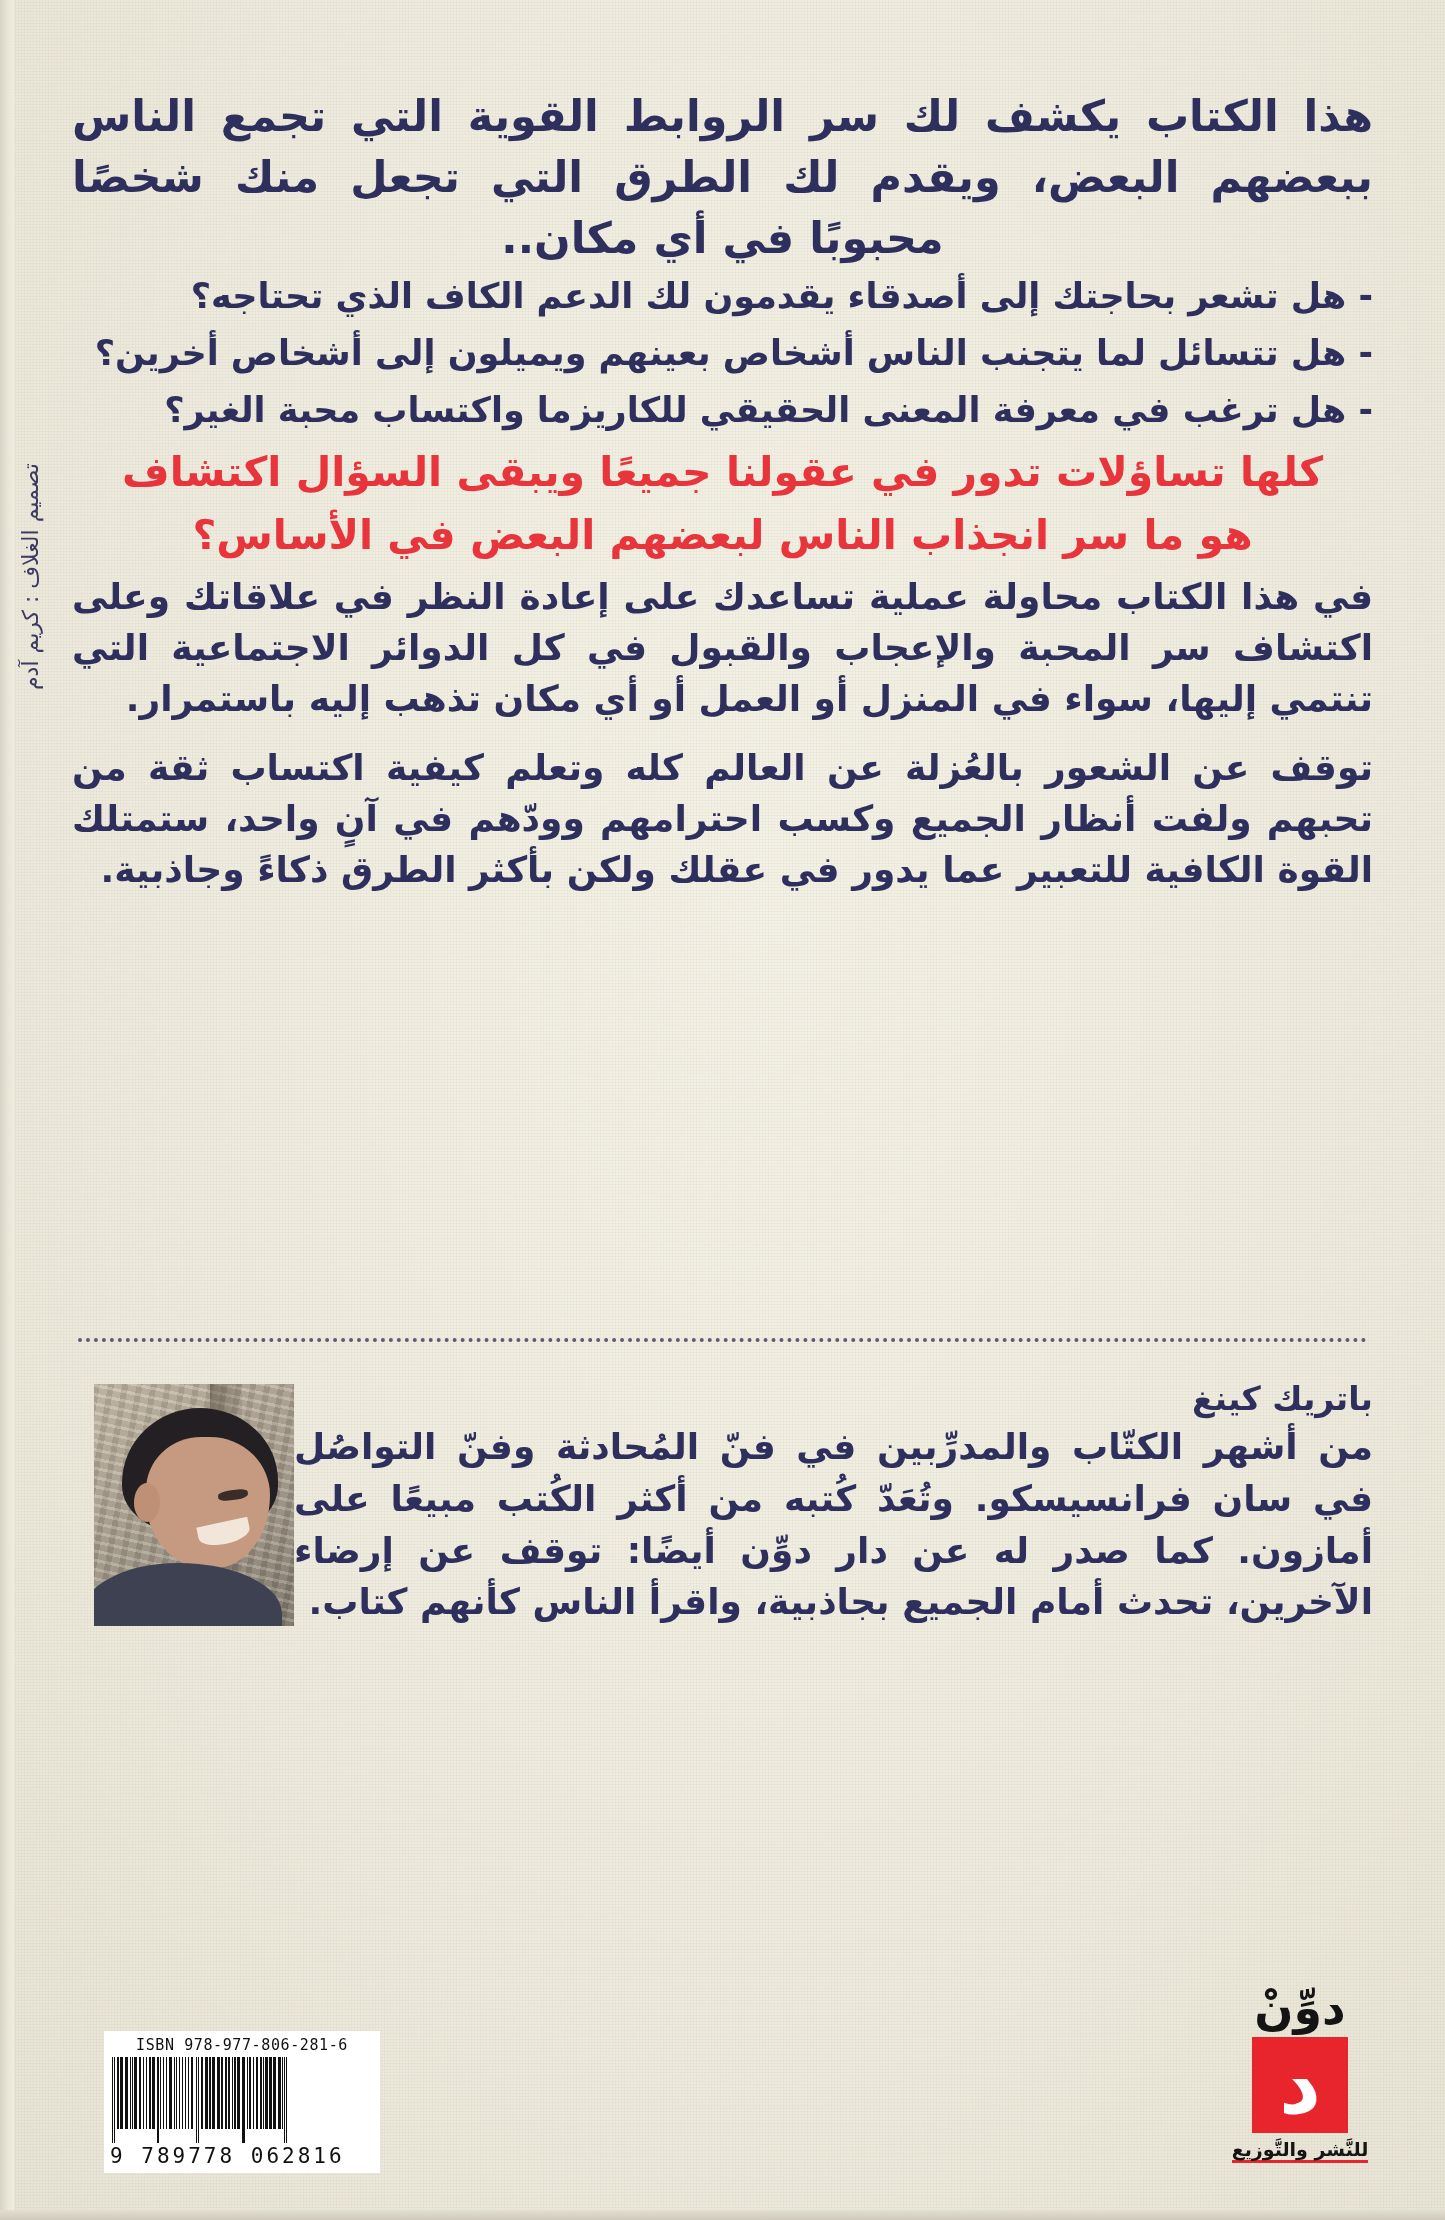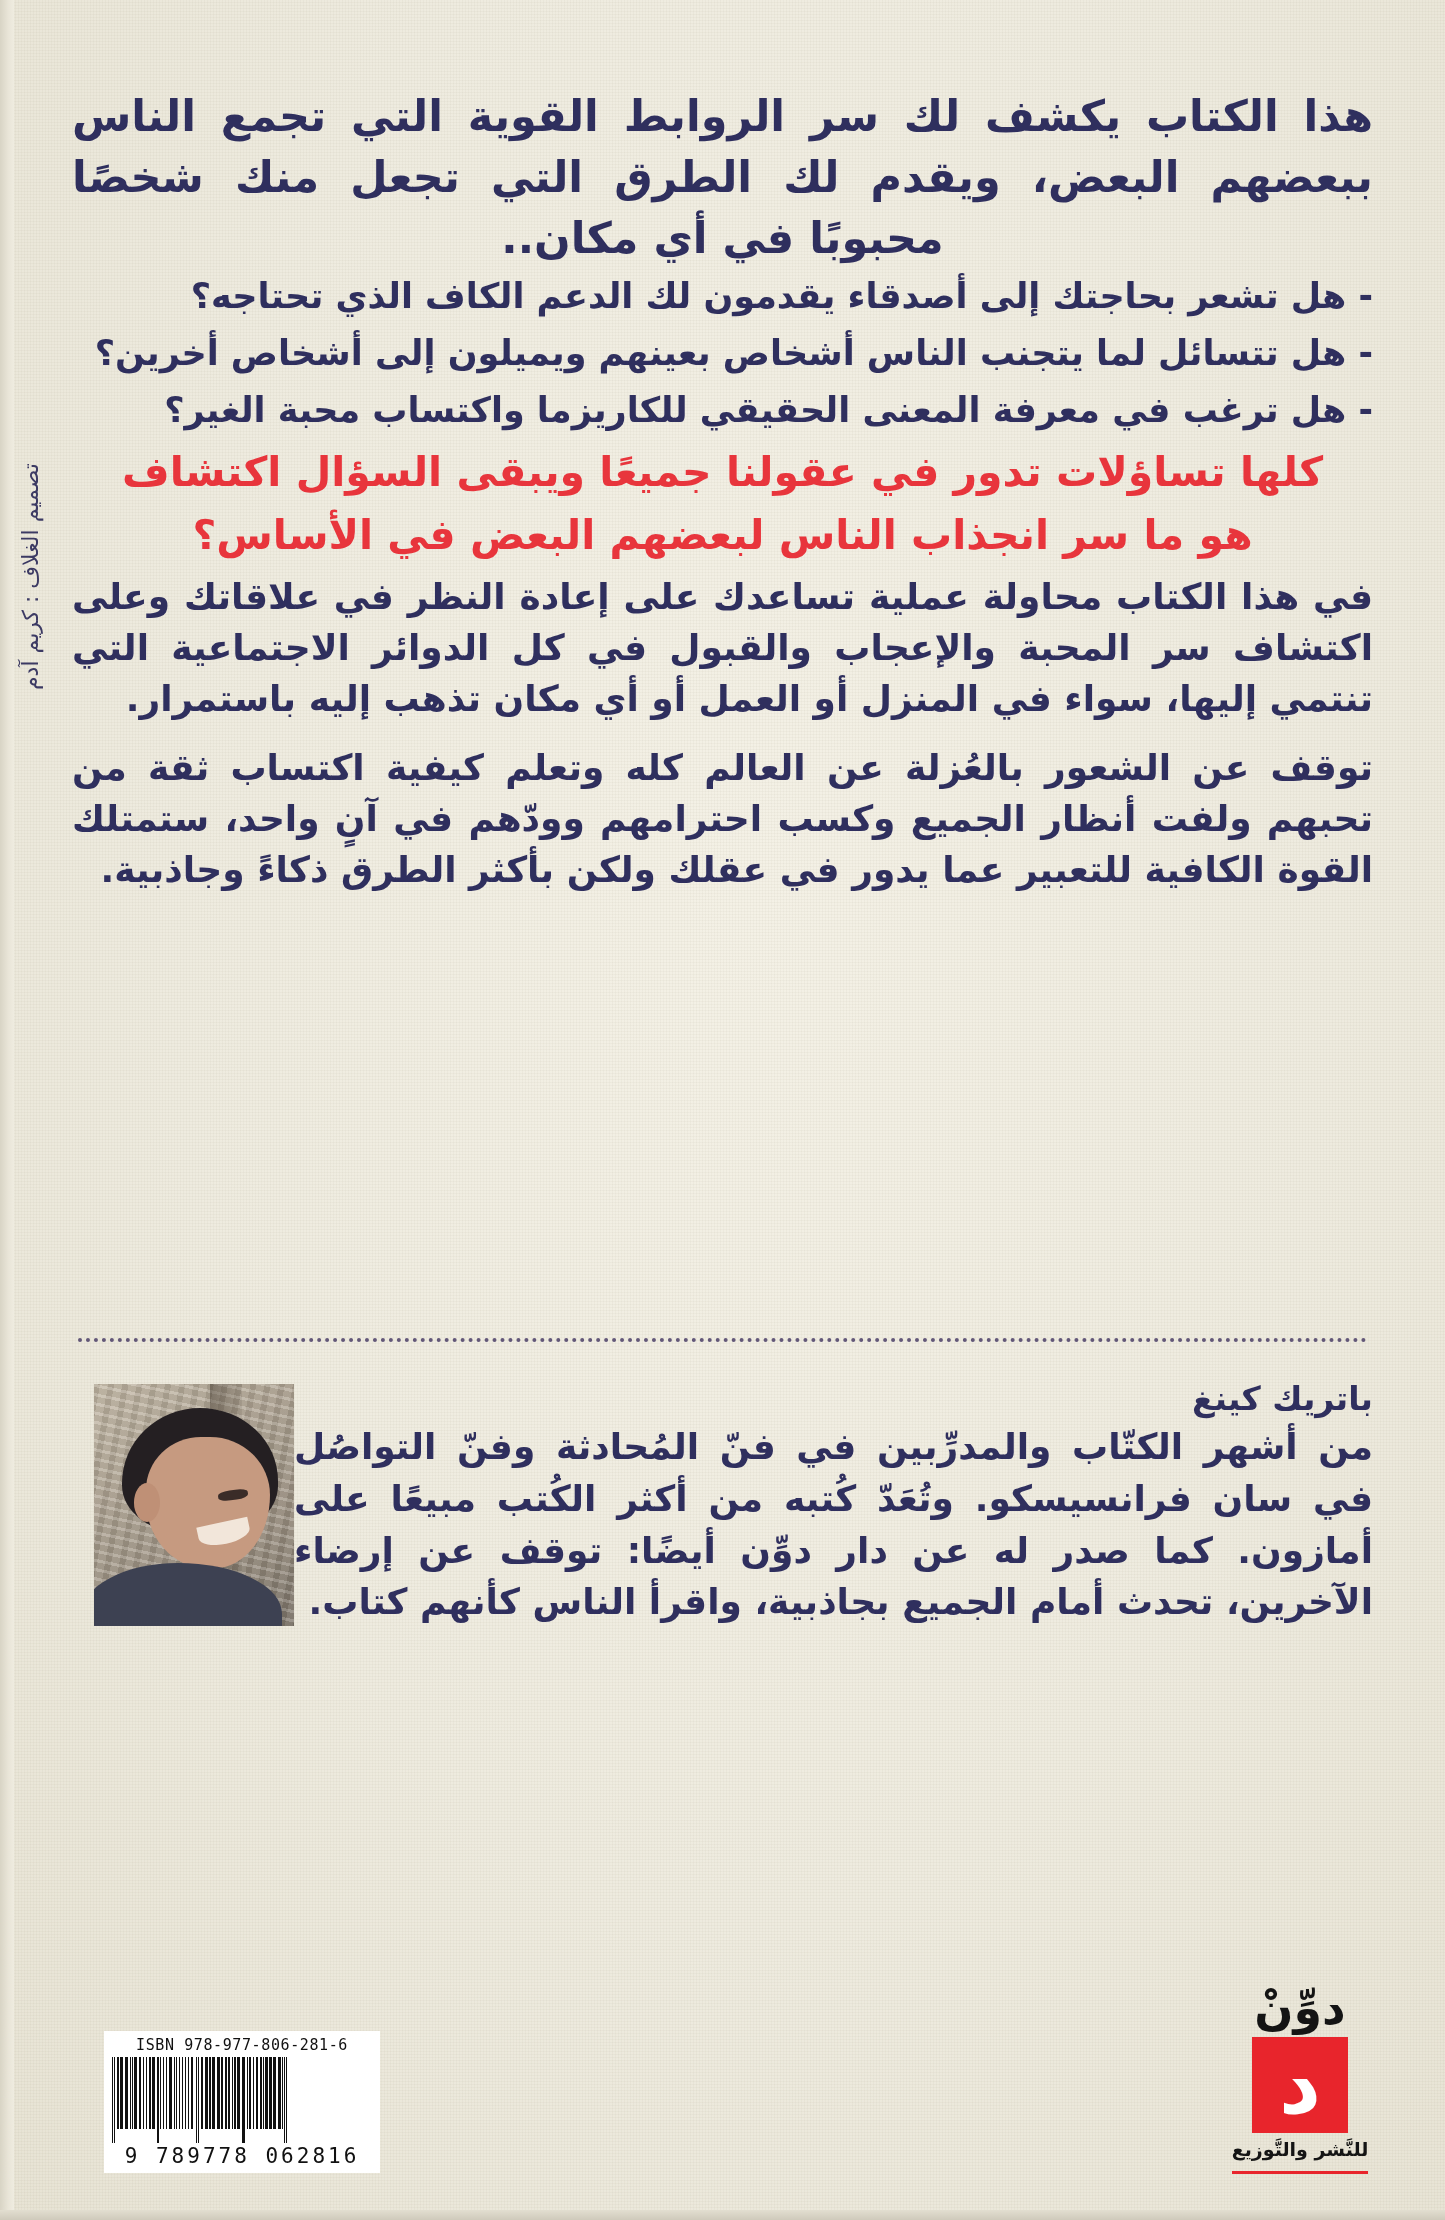--- a/index.html
+++ b/index.html
@@ -236,21 +236,21 @@
     font-size: 82px;
     font-weight: bold;
     line-height: 96px;
     text-align: center;
   }
   #publisher-tag {
     font-size: 19px;
     font-weight: bold;
     color: #141414;
     margin-top: 5px;
-    padding-bottom: 11px;
+    padding-bottom: 0;
     border-bottom: 3px solid #e8252c;
     display: inline-block;
   }
 
   
   #barcode-box {
     position: absolute;
     left: 104px;
     top: 2031px;
     width: 276px;
@@ -268,21 +268,21 @@
   }
   #bars {
     height: 86px;
     margin-top: 3px;
     display: block;
   }
   #barcode-digits {
     font-family: "DejaVu Sans Mono", "Liberation Mono", monospace;
     font-size: 21px;
     color: #111;
-    text-align: center;
+    text-align: left;
     letter-spacing: 3px;
     padding: 1px 0 3px;
     white-space: nowrap;
   }
 
   #bottom-strip {
     position: absolute;
     left: 0; bottom: 0;
     width: 1445px; height: 10px;
     background: linear-gradient(180deg, #e2ded0, #cfcabb);

